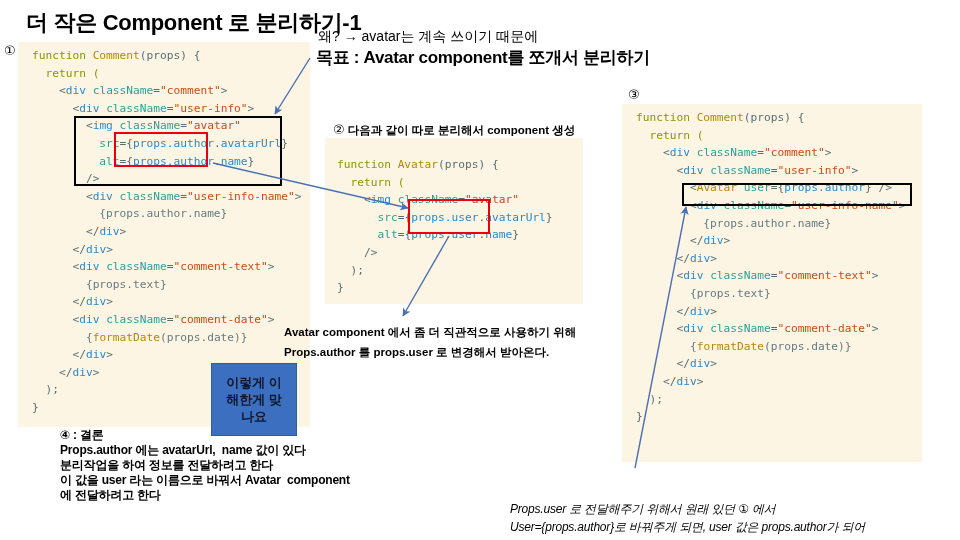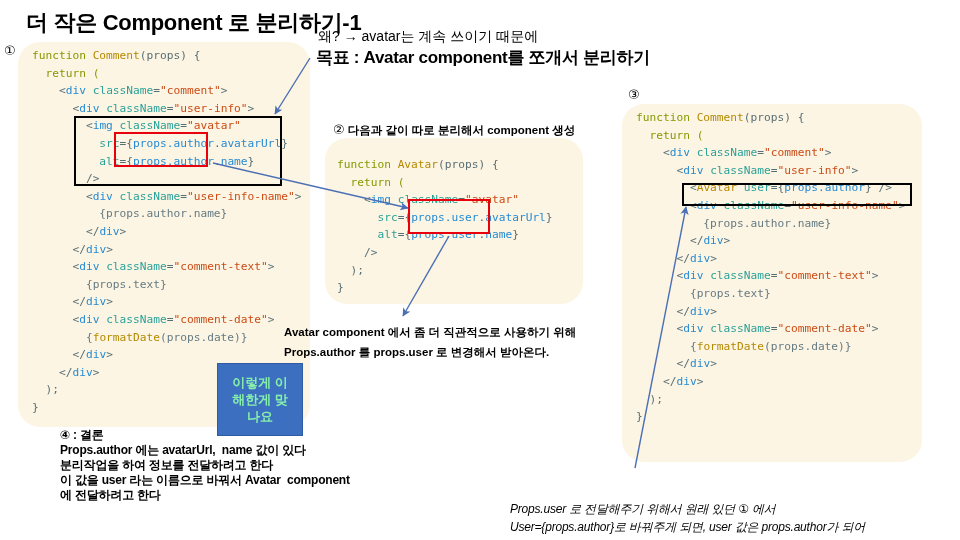--- a/index.html
+++ b/index.html
@@ -27,21 +27,20 @@
   }
 
   
   .code-block {
     background: #fdf5e3;
     font-family: "DejaVu Sans Mono", "Liberation Mono", monospace;
     font-size: 11.2px;
     line-height: 17.6px;
     white-space: pre;
     box-sizing: border-box;
-    border-radius: 22px;
   }
   #code-block-1 { left: 18px;  top: 42px;  width: 292px; height: 385px; padding: 5px 0 0 14px; }
   #code-block-2 { left: 325px; top: 138px; width: 258px; height: 166px; padding: 18px 0 0 12px; }
   #code-block-3 { left: 622px; top: 104px; width: 300px; height: 358px; padding: 5px 0 0 14px; }
 
   .tok-kw   { color: #859900; }
   .tok-fn   { color: #b58900; }
   .tok-tag  { color: #268bd2; }
   .tok-attr { color: #2aa198; }
   .tok-str  { color: #cb4b16; }
@@ -101,25 +100,25 @@
     left: 510px; top: 500px;
     font-size: 12px;
     line-height: 18px;
     white-space: pre;
     letter-spacing: -0.2px;
     font-style: italic;
   }
 
   
   #blue-callout {
-    left: 217px; top: 363px;
+    left: 211px; top: 363px;
     width: 86px; height: 73px;
     background: #3c6fc0;
     border: 1px solid #2f5ba3;
-    color: #86efac;
+    color: #0f172a;
     font-size: 13px;
     font-weight: bold;
     line-height: 17px;
     text-align: center;
     display: flex;
     align-items: center;
     justify-content: center;
     white-space: pre;
     box-sizing: border-box;
   }

